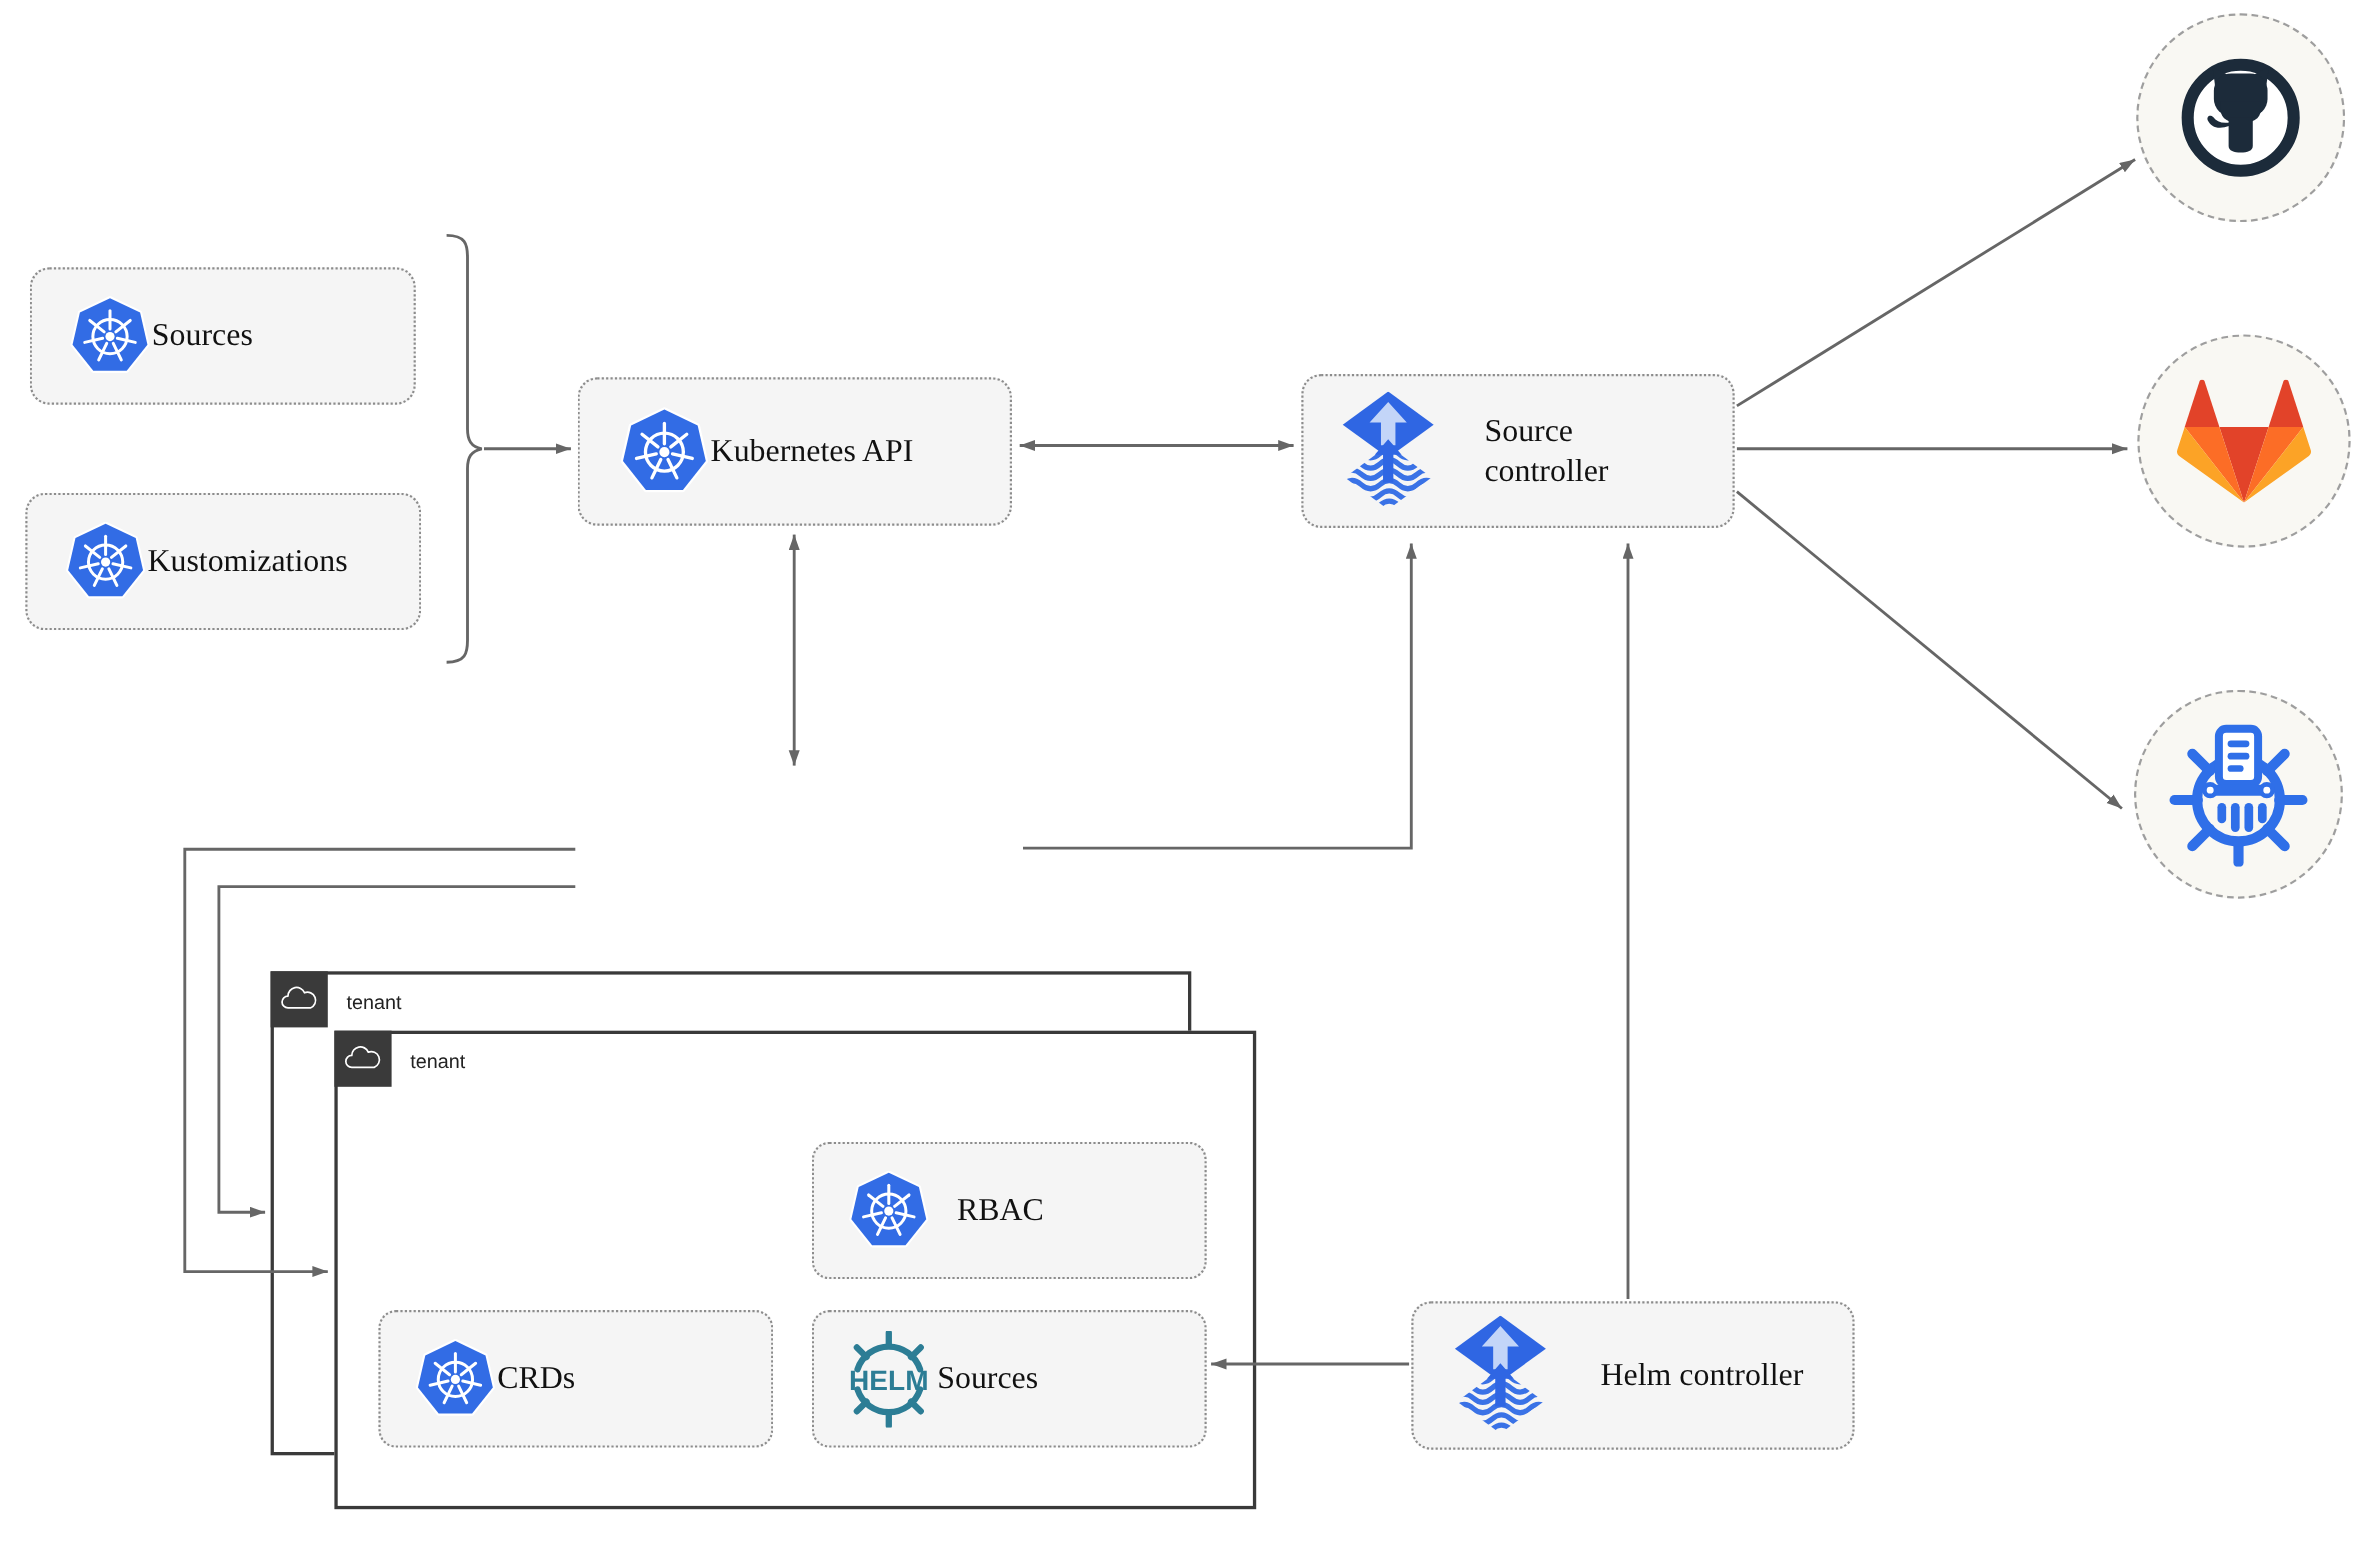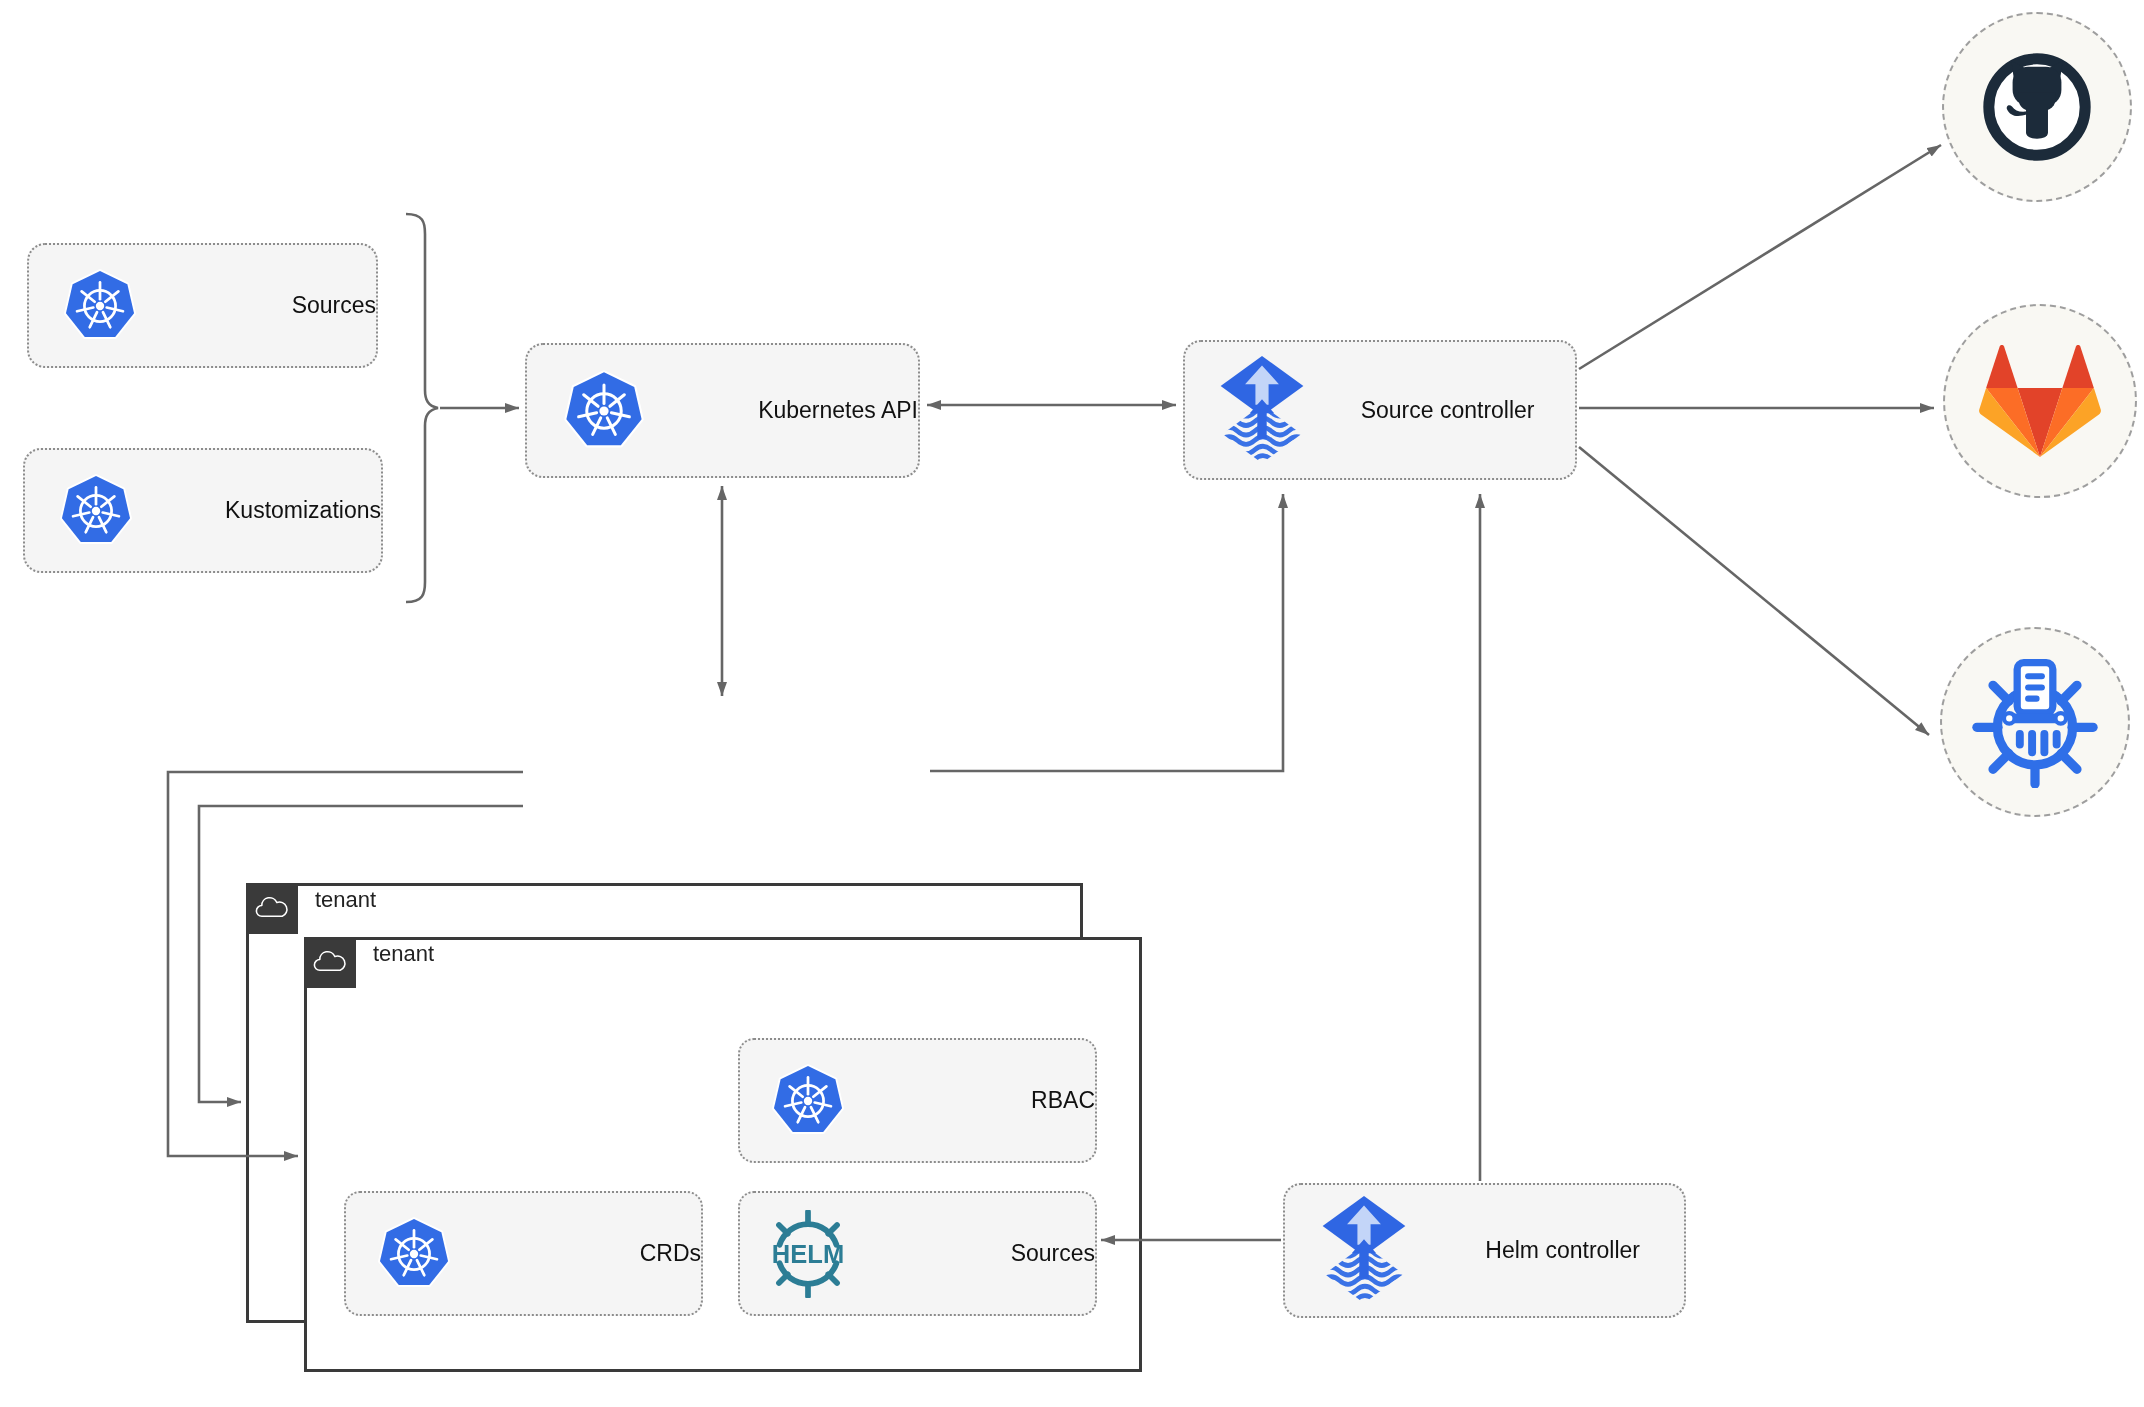--- a/index.html
+++ b/index.html
@@ -27,36 +27,36 @@
   .wire{stroke:var(--arrow-gray);stroke-width:2.6;fill:none;}
 
   .pill{
     position:absolute;
     background:var(--box-fill);
     border:2px dotted var(--box-border);
     border-radius:18px;
     display:flex;align-items:center;
     z-index:10;
   }
-  .pill .lbl{flex:1;text-align:right;font-size:23px;line-height:1.25;color:var(--label-dark);}
+  .pill .lbl{flex:1;text-align:left;font-size:29px;line-height:1.25;color:var(--label-dark);font-family:Liberation Serif, serif;}
   .pill .lbl.narrow{max-width:185px;margin:0 auto;}
   .icon{flex:0 0 auto;display:block;}
 
   .node-sources{left:27px;top:243px;width:351px;height:125px;padding-left:33px;}
   .node-kustomizations{left:23px;top:448px;width:360px;height:125px;padding-left:33px;}
   .node-k8s-api{left:525px;top:343px;width:395px;height:135px;padding-left:35px;}
   .node-source-ctrl{left:1183px;top:340px;width:394px;height:140px;padding-left:30px;}
   .node-kustomize-ctrl{left:523px;top:703px;width:405px;height:139px;padding-left:32px;}
   .node-helm-ctrl{left:1283px;top:1183px;width:403px;height:135px;padding-left:32px;}
 
   .tenant{position:absolute;background:#ffffff;border:3px solid var(--tenant-dark);}
   .tenant-back{left:246px;top:883px;width:837px;height:440px;z-index:20;}
   .tenant-front{left:304px;top:937px;width:838px;height:435px;z-index:25;}
   .tenant .badge{position:absolute;left:-3px;top:-3px;width:52px;height:51px;background:var(--tenant-dark);display:flex;align-items:center;justify-content:center;}
-  .tenant .tenant-lbl{position:absolute;left:66px;top:1px;font-size:22px;color:#222;}
+  .tenant .tenant-lbl{position:absolute;left:66px;top:15px;font-size:18px;color:#222;}
 
   .tenant-front .pill{border-radius:16px;}
   .pill-namespaces{left:37px;top:98px;width:359px;height:125px;padding-left:30px;}
   .pill-rbac{left:431px;top:98px;width:359px;height:125px;padding-left:30px;gap:24px;}
   .pill-crds{left:37px;top:251px;width:359px;height:125px;padding-left:30px;}
   .pill-releases{left:431px;top:251px;width:359px;height:125px;padding-left:24px;}
 
   .provider{
     position:absolute;border-radius:50%;
     background:var(--circle-fill);

